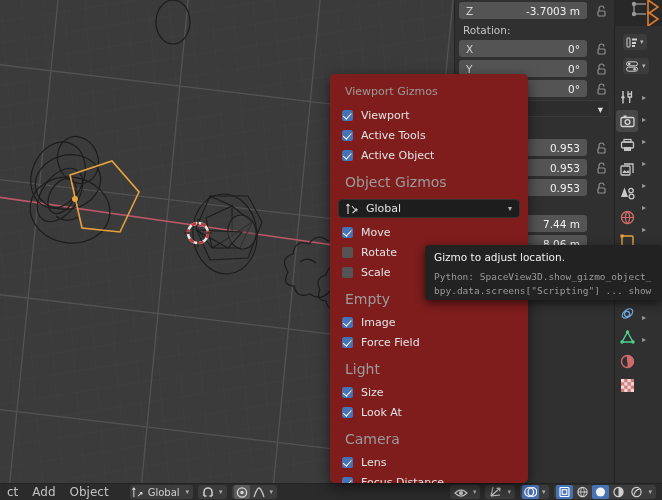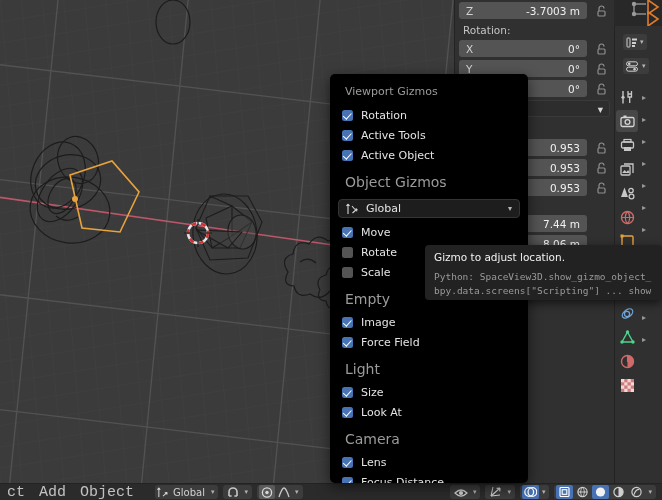--- a/index.html
+++ b/index.html
@@ -22,23 +22,22 @@
   .grid-svg { position:absolute; left:0; top:0; }
 
   
   .vp-header {
     position:absolute; left:0; bottom:0; width:662px; height:17px;
     background:#2b2b2b;
     display:flex; align-items:center;
     border-top:1px solid #232323;
   }
   .vp-menu {
-    color:#c2c2c2; font-size:15px; padding:0 7px; line-height:17px;
+    color:#c2c2c2; font-size:12px; padding:0 7px; line-height:17px;
     white-space:nowrap;
-    font-family:Liberation Mono, monospace;
   }
   .hdr-grp {
     display:flex; align-items:center; gap:1px;
     background:#3c3c3c; border-radius:3px; height:14px;
     margin-left:5px; padding:0 2px;
   }
   .hdr-btn {
     height:14px; min-width:15px; display:flex; align-items:center;
     justify-content:center; color:#c8c8c8; font-size:9px;
     padding:0 2px; border-radius:2px;
@@ -118,21 +117,21 @@
     position:absolute; left:26px; top:86px; width:22px;
   }
   .pe-rowmark {
     height:22px; display:flex; align-items:center; padding-left:1px;
     color:#9a9a9a; font-size:8px;
   }
 
   
   .popover {
     position:absolute; left:330px; top:74px; width:198px; height:409px;
-    background:#000000;
+    background:#7f1d1d;
     border-radius:5px;
     box-shadow:0 4px 14px rgba(0,0,0,.55);
     padding-top:7px;
     overflow:hidden;
     z-index:30;
   }
   .pop-head {
     color:#9b9b9b; font-size:11px; padding:4px 0 7px 15px;
   }
   .pop-sub {
@@ -537,21 +536,21 @@
       <div class="pe-rowmark">▸</div>
       <div class="pe-rowmark">▸</div>
     </div>
   </div>
 
   <div class="popover">
     <div class="pop-head">Viewport Gizmos</div>
 
     <div class="cbrow">
       <span class="cb on"></span>
-      <span class="cblbl">Rotation</span>
+      <span class="cblbl">Viewport</span>
     </div>
     <div class="cbrow">
       <span class="cb on"></span>
       <span class="cblbl">Active Tools</span>
     </div>
     <div class="cbrow">
       <span class="cb on"></span>
       <span class="cblbl">Active Object</span>
     </div>
 

